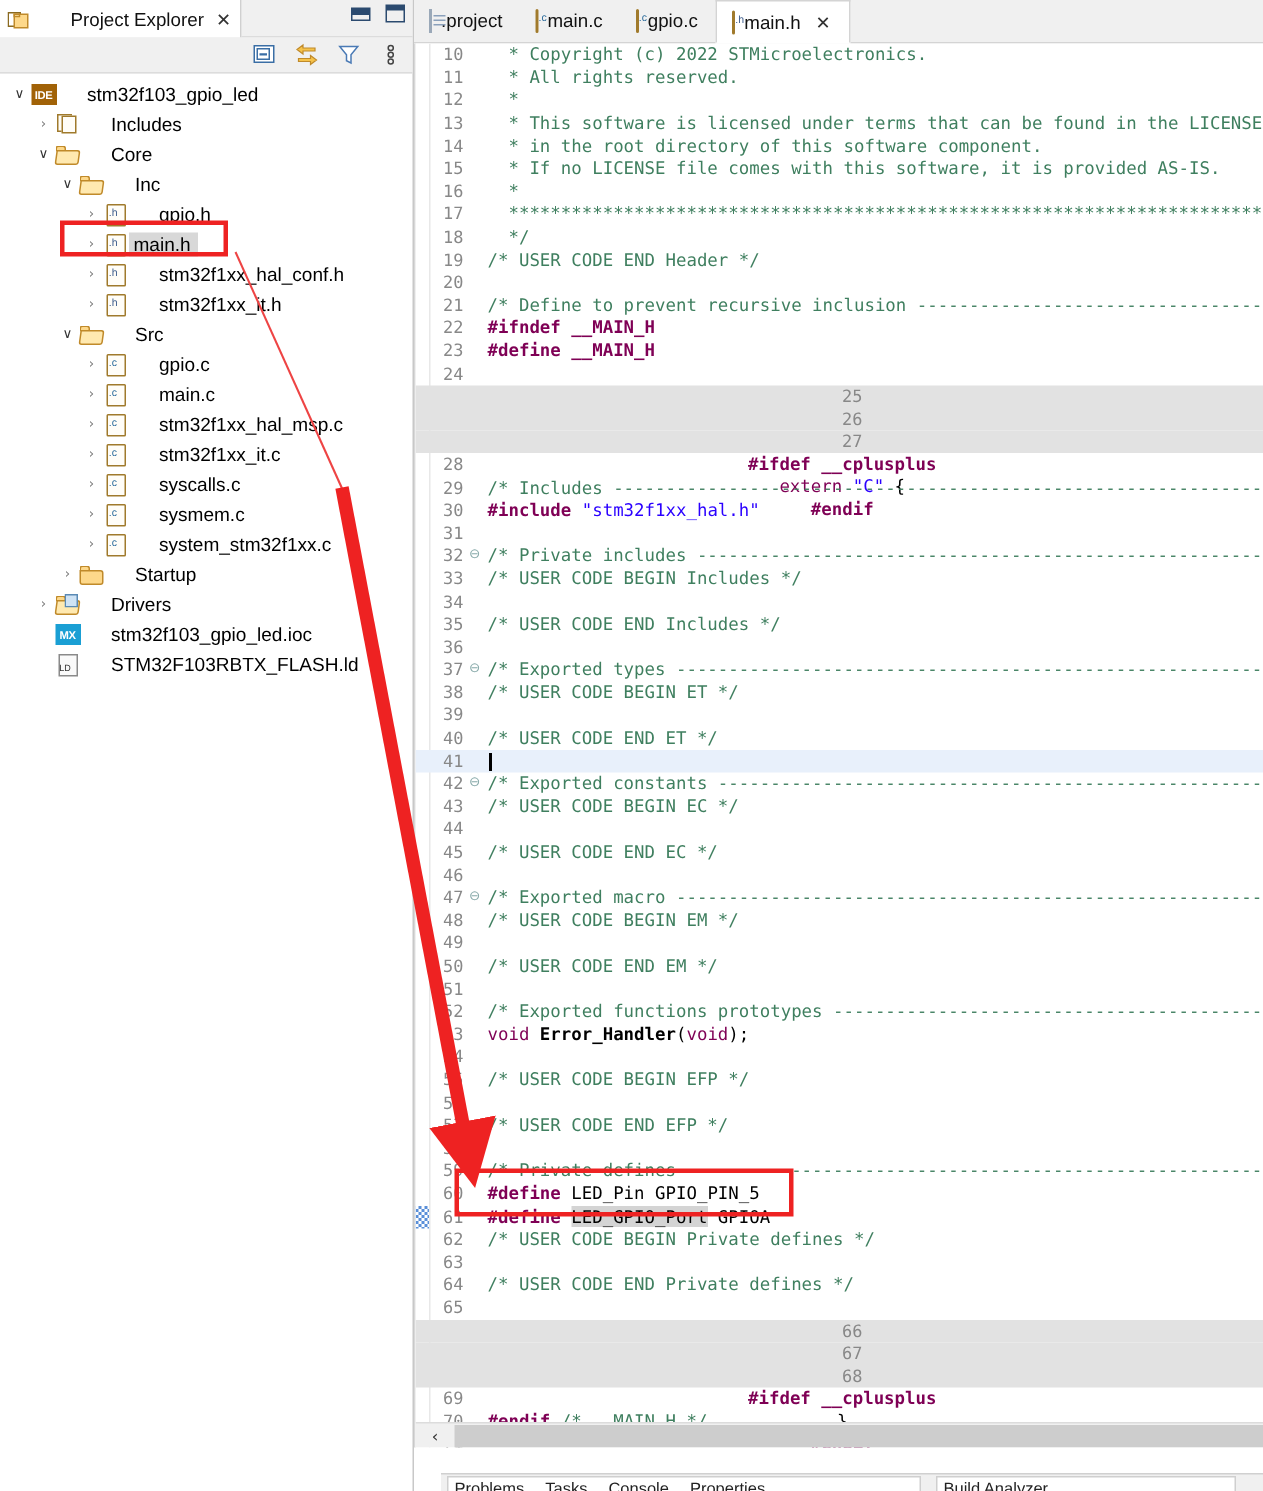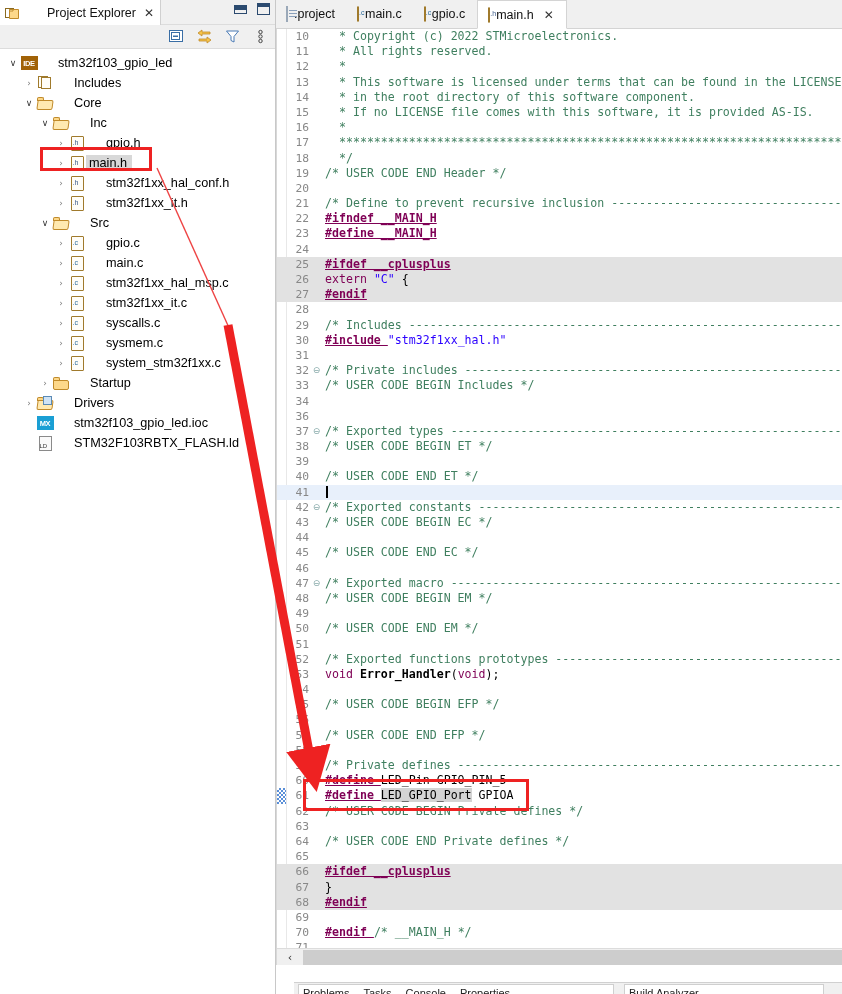--- a/index.html
+++ b/index.html
@@ -238,40 +238,40 @@
   .cline {
     position: relative;
     height: 15.2px;
     display: flex;
     align-items: center;
     font-family: "DejaVu Sans Mono", monospace;
     font-size: 11.6px;
     white-space: pre;
     line-height: 15.2px;
   }
-  .cline.hl { background: #e2e2e2; }
+  .cline.hl { background: #e2e2e2; flex-direction: column; }
   .cline.cur { background: #e8f0fb; }
   .lnum {
     width: 34px; flex: 0 0 34px;
     text-align: right;
     padding-right: 2px;
     color: #888888;
     font-size: 11.3px;
     font-family: "DejaVu Sans Mono", monospace;
   }
   .fold {
     width: 11px; flex: 0 0 11px;
     text-align: center;
     color: #8aa;
     font-size: 9px;
     font-family: "DejaVu Sans", sans-serif;
   }
   .ctext { padding-left: 3px; }
   .cm  { color: #3f7f5f; }      
-  .pp  { color: #7f0055; font-weight: bold; text-decoration: underline; }   
+  .pp  { color: #7f0055; font-weight: bold; }   
   .kw  { color: #7f0055; font-weight: normal; margin-top: 13px; }   
   .str { color: #2a00ff; }      
   .id  { color: #000000; }
   .fn  { color: #000000; font-weight: bold; }
   .occ { background: #d4d4d4; }
   .caret {
     display: inline-block;
     width: 1.5px; height: 12px;
     background: #000;
     vertical-align: middle;
@@ -619,20 +619,21 @@
           <div class="cline hl"><span class="lnum">25</span><span class="fold"></span><span class="ctext"><span class="pp">#ifdef __cplusplus</span></span></div>
           <div class="cline hl"><span class="lnum">26</span><span class="fold"></span><span class="ctext"><span class="kw">extern </span><span class="str">"C"</span><span class="id"> {</span></span></div>
           <div class="cline hl"><span class="lnum">27</span><span class="fold"></span><span class="ctext"><span class="pp">#endif</span></span></div>
           <div class="cline"><span class="lnum">28</span><span class="fold"></span><span class="ctext"><span class="id"></span></span></div>
           <div class="cline"><span class="lnum">29</span><span class="fold"></span><span class="ctext"><span class="cm">/* Includes ------------------------------------------------------------------</span></span></div>
           <div class="cline"><span class="lnum">30</span><span class="fold"></span><span class="ctext"><span class="pp">#include </span><span class="str">"stm32f1xx_hal.h"</span></span></div>
           <div class="cline"><span class="lnum">31</span><span class="fold"></span><span class="ctext"><span class="id"></span></span></div>
           <div class="cline"><span class="lnum">32</span><span class="fold">⊖</span><span class="ctext"><span class="cm">/* Private includes ----------------------------------------------------------</span></span></div>
           <div class="cline"><span class="lnum">33</span><span class="fold"></span><span class="ctext"><span class="cm">/* USER CODE BEGIN Includes */</span></span></div>
           <div class="cline"><span class="lnum">34</span><span class="fold"></span><span class="ctext"><span class="id"></span></span></div>
+          <div class="cline"><span class="lnum">35</span><span class="fold"></span><span class="ctext"><span class="cm">/* USER CODE END Includes */</span></span></div>
           <div class="cline"><span class="lnum">36</span><span class="fold"></span><span class="ctext"><span class="id"></span></span></div>
           <div class="cline"><span class="lnum">37</span><span class="fold">⊖</span><span class="ctext"><span class="cm">/* Exported types ------------------------------------------------------------</span></span></div>
           <div class="cline"><span class="lnum">38</span><span class="fold"></span><span class="ctext"><span class="cm">/* USER CODE BEGIN ET */</span></span></div>
           <div class="cline"><span class="lnum">39</span><span class="fold"></span><span class="ctext"><span class="id"></span></span></div>
           <div class="cline"><span class="lnum">40</span><span class="fold"></span><span class="ctext"><span class="cm">/* USER CODE END ET */</span></span></div>
           <div class="cline cur"><span class="lnum">41</span><span class="fold"></span><span class="ctext"><span class="id"></span><span class="caret"></span></span></div>
           <div class="cline"><span class="lnum">42</span><span class="fold">⊖</span><span class="ctext"><span class="cm">/* Exported constants --------------------------------------------------------</span></span></div>
           <div class="cline"><span class="lnum">43</span><span class="fold"></span><span class="ctext"><span class="cm">/* USER CODE BEGIN EC */</span></span></div>
           <div class="cline"><span class="lnum">44</span><span class="fold"></span><span class="ctext"><span class="id"></span></span></div>
           <div class="cline"><span class="lnum">45</span><span class="fold"></span><span class="ctext"><span class="cm">/* USER CODE END EC */</span></span></div>

